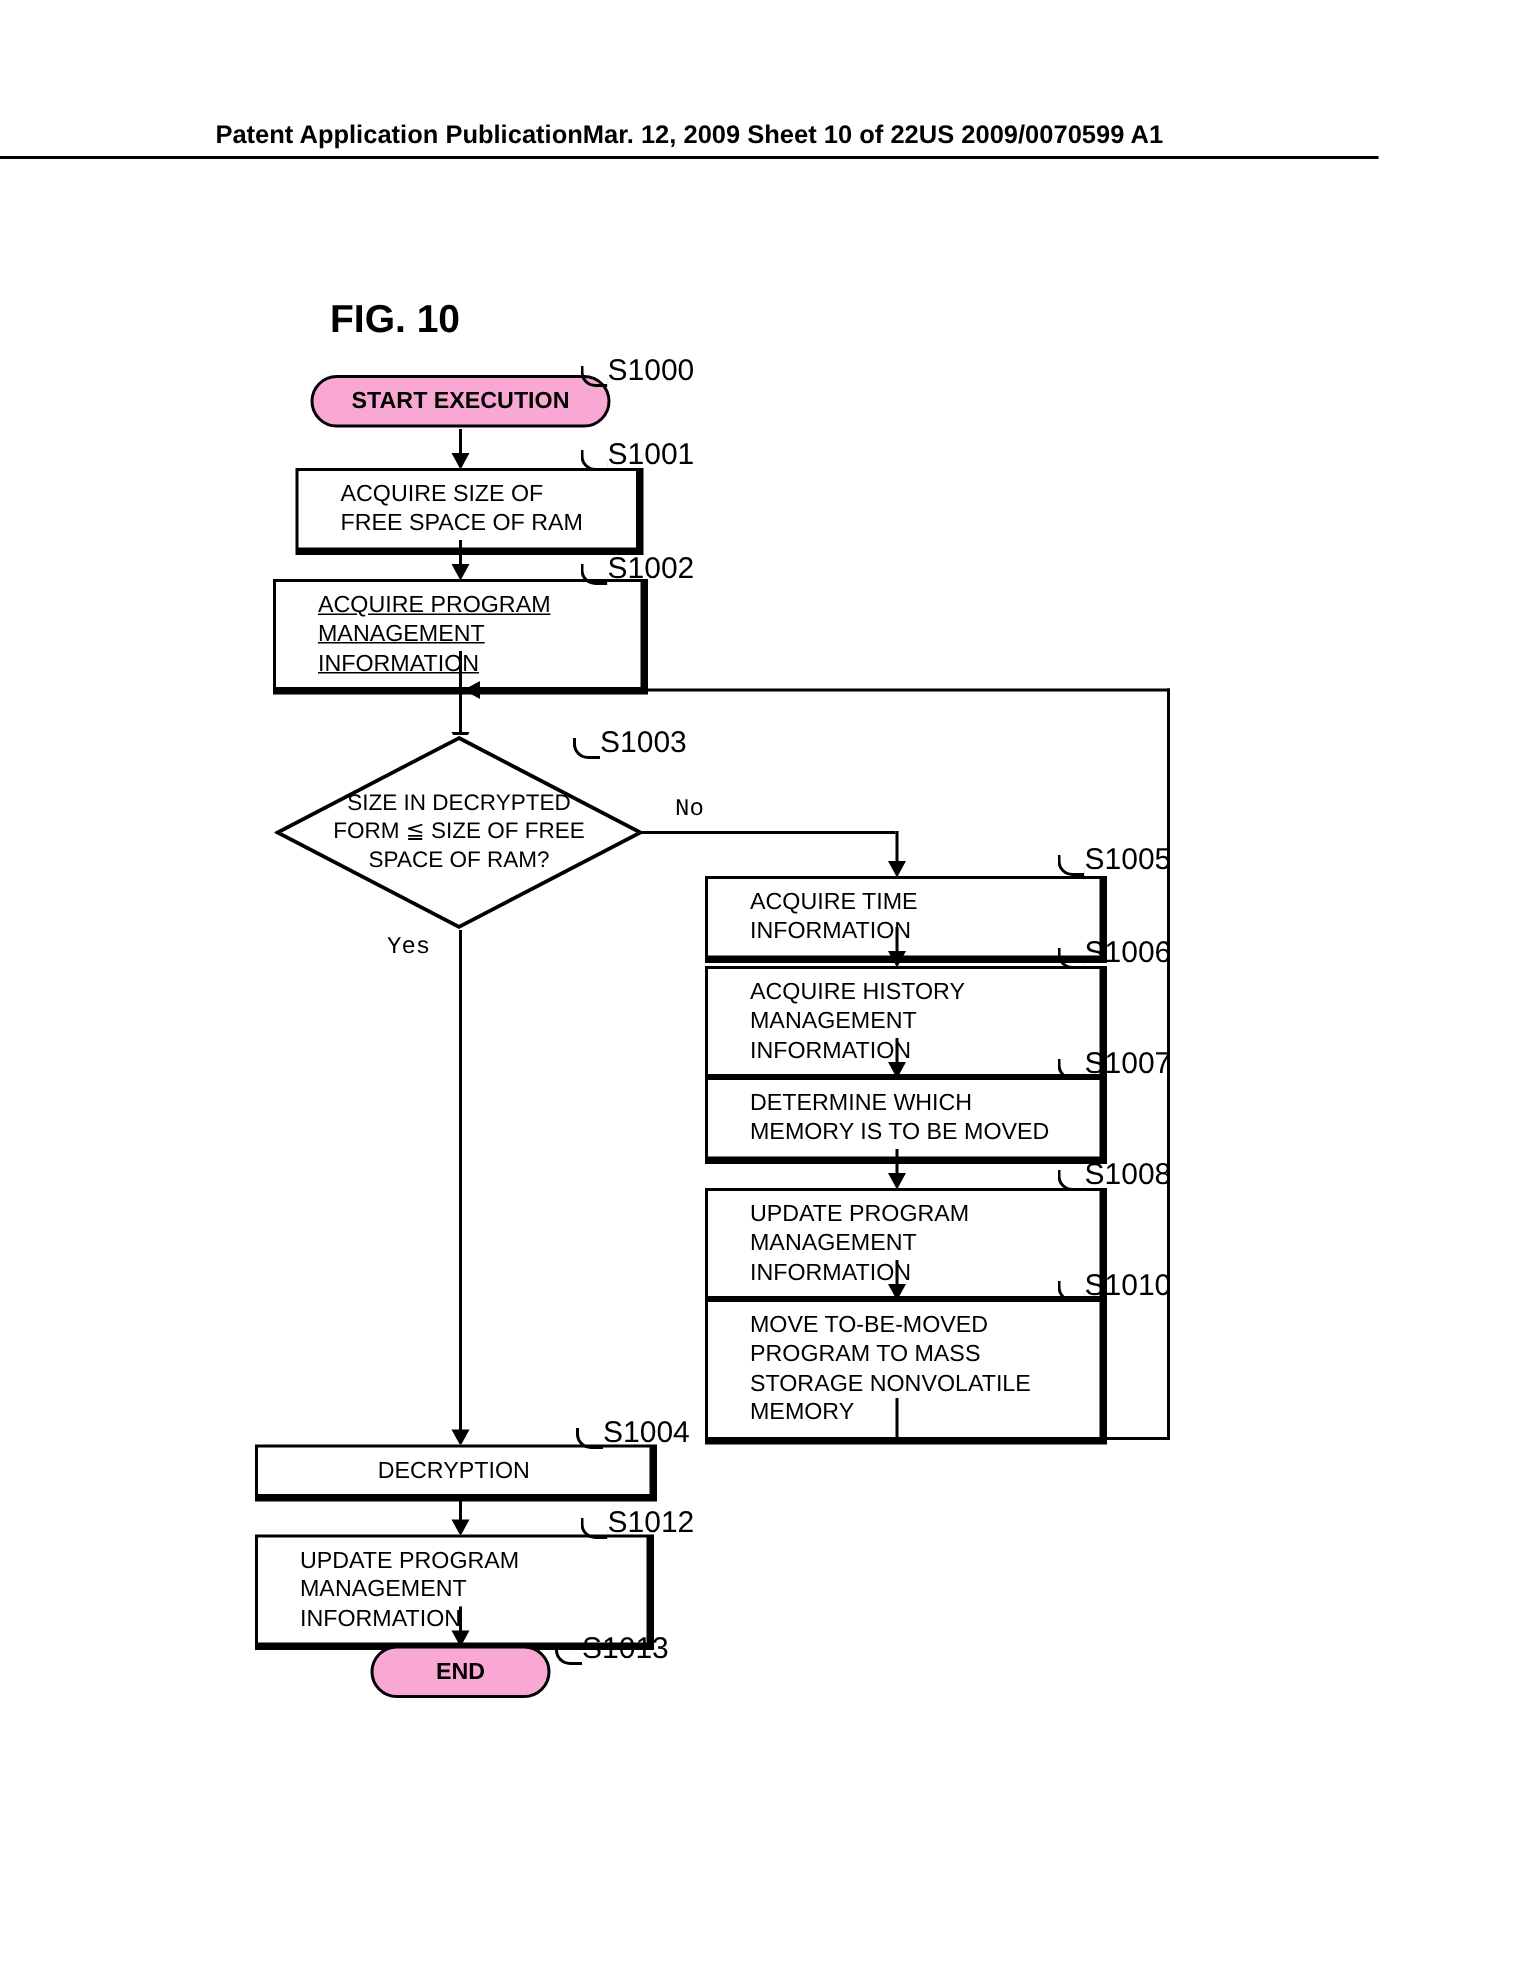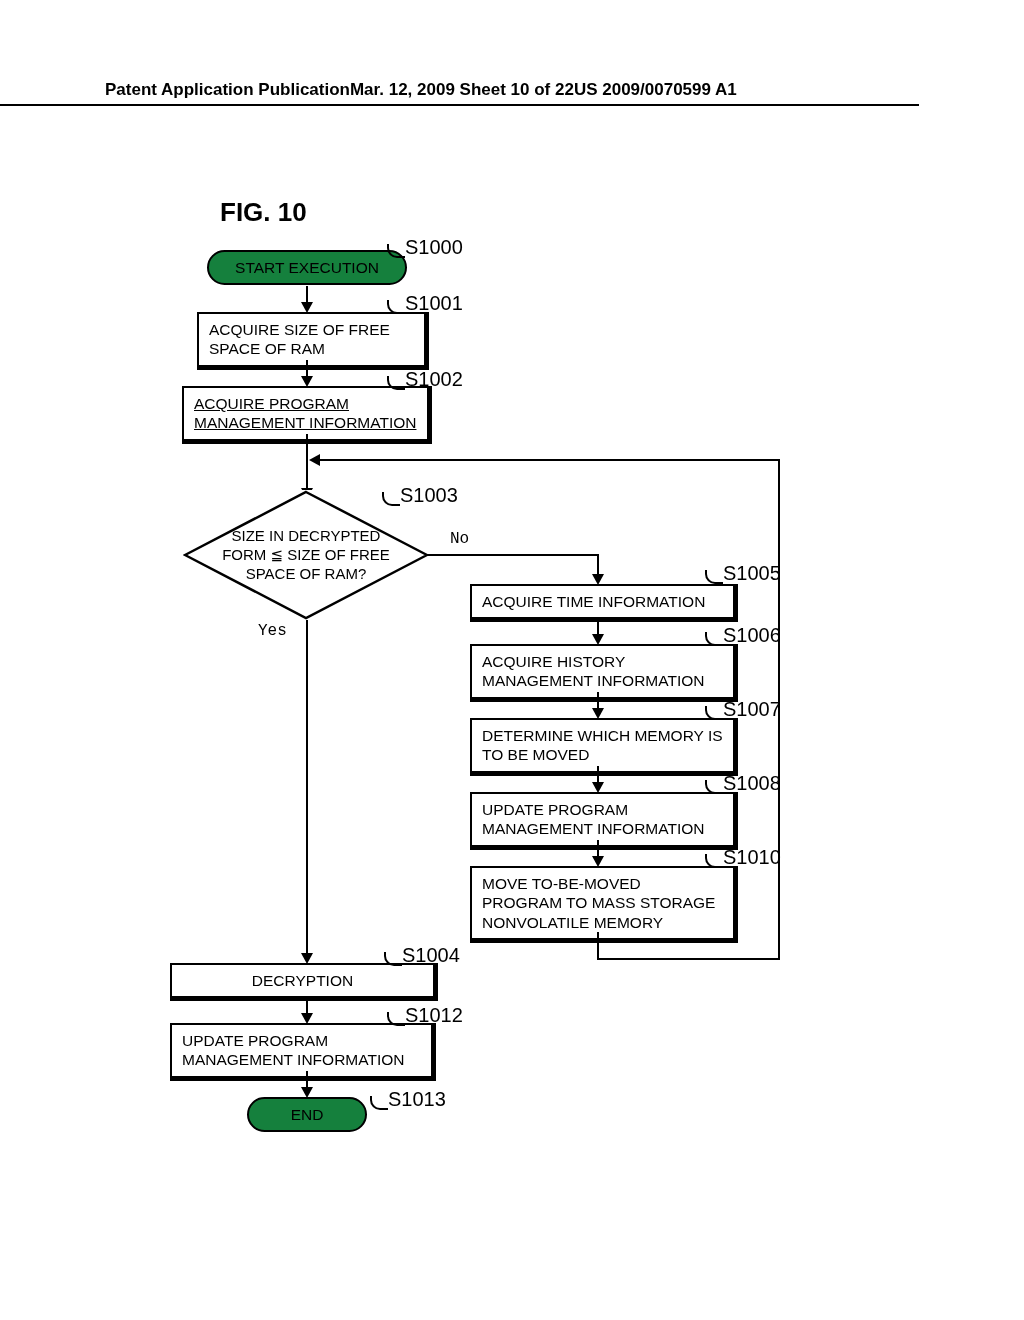--- a/index.html
+++ b/index.html
@@ -11,21 +11,21 @@
     position: relative;
   }
   .header {
     position: absolute;
     top: 80px;
     left: 0;
     width: 919px;
     border-bottom: 2px solid #000;
     padding: 0 105px 4px 105px;
     display: flex;
-    justify-content: flex-start;
+    justify-content: center;
     font-size: 17px;
     font-weight: bold;
   }
   .fig-title {
     position: absolute;
     top: 197px;
     left: 220px;
     font-size: 26px;
     font-weight: bold;
   }
@@ -40,28 +40,28 @@
     position: absolute;
     font-size: 15.5px;
     line-height: 1.25;
     text-align: left;
   }
   .terminal {
     border: 2.5px solid #000;
     border-radius: 22px;
     padding: 6px 18px;
     text-align: center;
-    font-weight: normal;
-    background: #15803d;
+    font-weight: bold;
+    background: #f9a8d4;
   }
   .process {
     border: 2.5px solid #000;
     border-right-width: 5px;
     border-bottom-width: 5px;
-    padding: 6px 10px;
+    padding: 6px 28px;
     background: #fff;
   }
   .decision {
     position: absolute;
     background: #fff;
   }
   .decision svg { display: block; }
   .decision-text {
     position: absolute;
     top: 50%;

